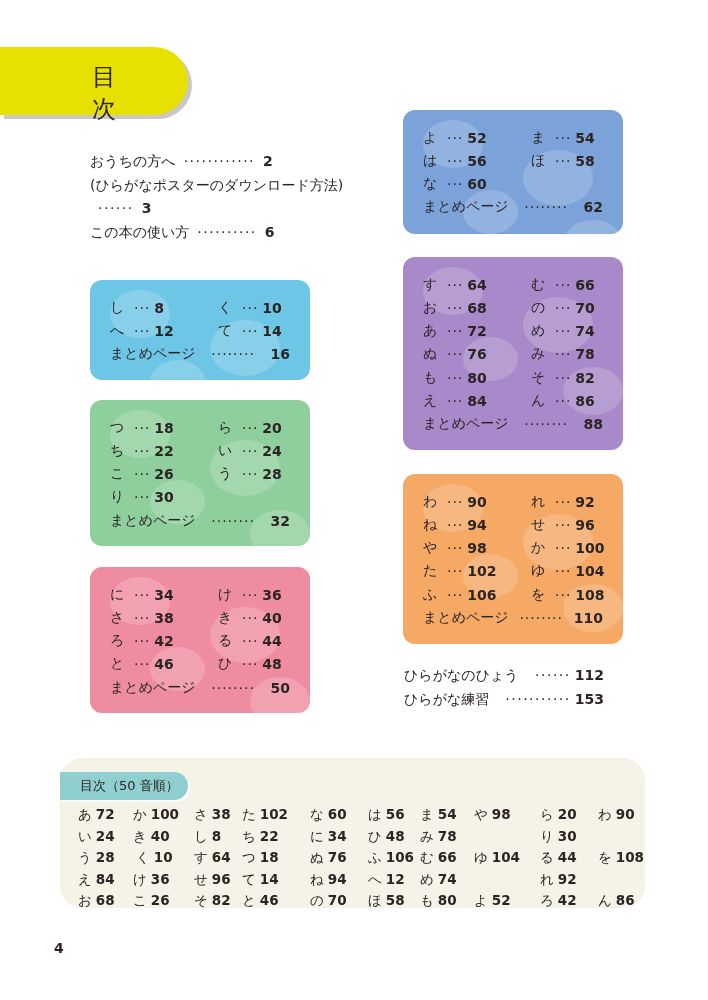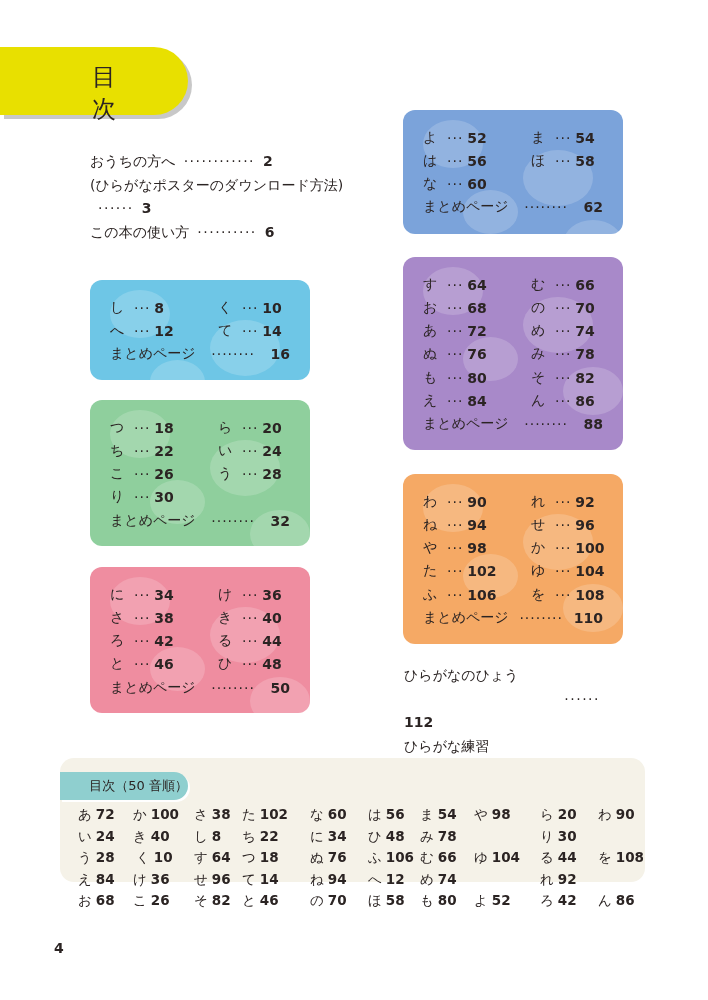--- a/index.html
+++ b/index.html
@@ -35,27 +35,27 @@
   .box .num { font-weight:bold; }
 
   .b-blue  { left:90px; top:280px; width:220px; height:100px; background:#6ec6e6; }
   .b-green { left:90px; top:400px; width:220px; height:146px; background:#8fcf9d; }
   .b-pink  { left:90px; top:567px; width:220px; height:146px; background:#ef8da0; }
   .b-navy  { left:403px; top:110px; width:220px; height:124px; background:#7ba3da; }
   .b-purple{ left:403px; top:257px; width:220px; height:193px; background:#a889c9; }
   .b-orange{ left:403px; top:474px; width:220px; height:170px; background:#f5a965; }
 
   .tail { position:absolute; left:404px; top:664px; font-size:14px; line-height:23.5px; }
-  .tail .row { display:flex; white-space:nowrap; width:200px; justify-content:space-between;flex-direction:column; }
+  .tail .row { display:flex; white-space:nowrap; width:200px; justify-content:space-between; }
   .tail .dots { flex:1; text-align:right; letter-spacing:1.5px; margin:0 4px; overflow:hidden; }
   .tail .num { font-weight:bold; }
 
   .gojuon {
-    position:absolute; left:60px; top:758px; width:585px; height:124px;
-    background:#f5f2e8; border-radius:14px;text-align:right;
+    position:absolute; left:60px; top:758px; width:585px; height:150px;
+    background:#f5f2e8; border-radius:22px;
   }
   .gojuon .label {
     position:absolute; left:0; top:14px; width:128px; height:28px;
     background:#8fcfcf; border-radius:0 16px 16px 0;
     box-shadow: 2px 2px 0 #ffffff;
     font-size:13px; line-height:28px; padding-left:20px; box-sizing:border-box;
   }
   .gojuon .grid { position:absolute; left:18px; top:48px; }
   .gojuon .cell { position:absolute; font-size:13.5px; white-space:nowrap; }
   .gojuon .cell .num { font-weight:bold; margin-left:4px; }

